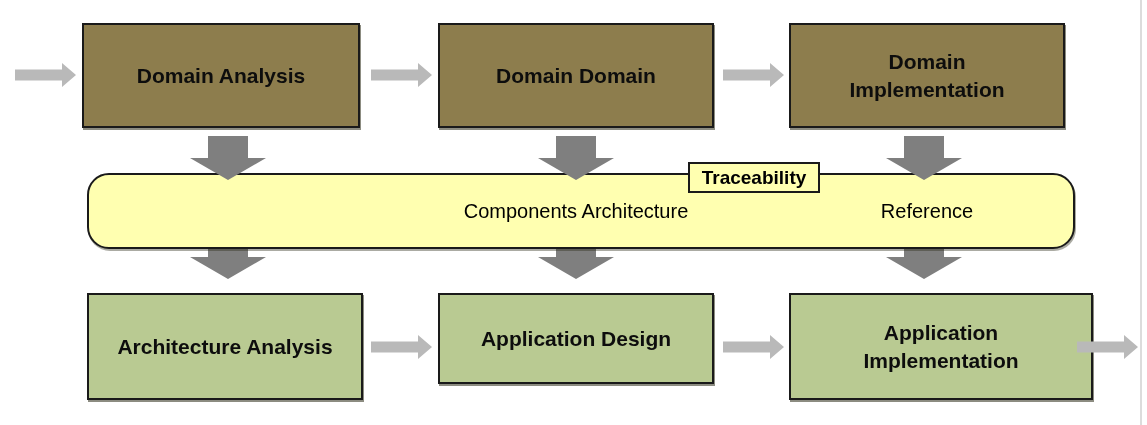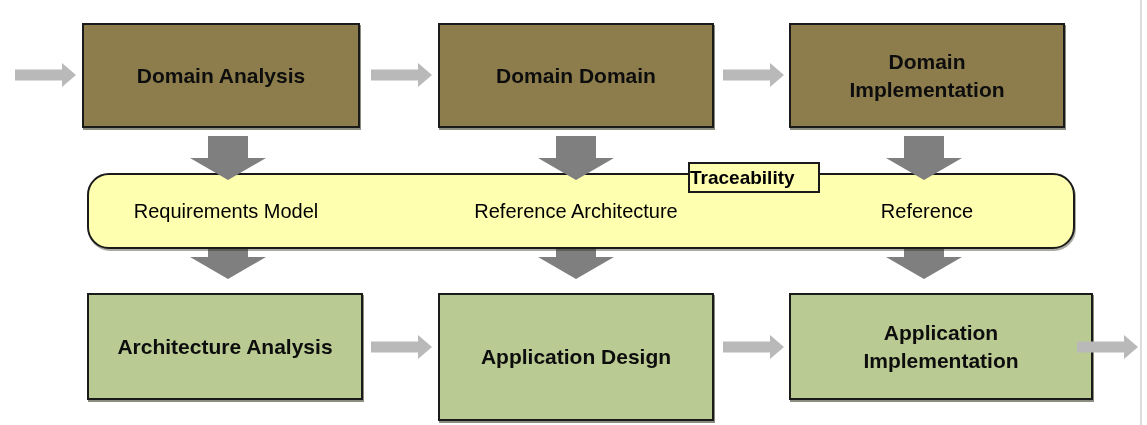--- a/index.html
+++ b/index.html
@@ -31,21 +31,21 @@
     position:absolute; top:200px; font-size:20px; color:#000000;
     text-align:center; z-index:3;
   }
   .band-item.c1 { left:87px;  width:278px; }
   .band-item.c2 { left:438px; width:276px; }
   .band-item.c3 { left:789px; width:276px; }
 
   .tag {
     position:absolute; left:688px; top:162px; width:132px; height:31px;
     background:var(--tag-fill); border:2px solid var(--box-border); box-sizing:border-box;
-    display:flex; align-items:center; 
+    display:flex; align-items:center; justify-content:center;
     font-weight:bold; font-size:19px; color:#000; z-index:5;
   }
 
   .arrow { position:absolute; display:block; }
   .arrow-right { color:var(--flow-arrow-gray); z-index:2; }
   .arrow-down  { color:var(--down-arrow-gray); }
   .arrow-down.over  { z-index:4; }  
   .arrow-down.under { z-index:1; }  
 
   .page-edge {
@@ -54,41 +54,40 @@
   }
 </style>
 </head>
 <body>
 
 <div class="canvas">
 
   <div class="page-edge"></div>
 
   <div class="band"></div>
-  <div class="band-item c1">Requirements Model</div>
-  <div class="band-item c2">Reference Architecture</div>
+  <div class="band-item c2">Components Architecture</div>
   <div class="band-item c3">Reference</div>
   <div class="tag">
     <span>Traceability</span>
   </div>
 
   <div class="pbox domain" style="left:82px; top:23px; width:278px; height:105px;">
     <span class="label">Domain Analysis</span>
   </div>
   <div class="pbox domain" style="left:438px; top:23px; width:276px; height:105px;">
     <span class="label">Domain Domain</span>
   </div>
   <div class="pbox domain wrap2" style="left:789px; top:23px; width:276px; height:105px;">
     <span class="label">Domain Implementation</span>
   </div>
 
   <div class="pbox app" style="left:87px; top:293px; width:276px; height:107px;">
     <span class="label">Architecture Analysis</span>
   </div>
-  <div class="pbox app" style="left:438px; top:293px; width:276px; height:128px;">
+  <div class="pbox app" style="left:438px; top:293px; width:276px; height:91px;">
     <span class="label">Application Design</span>
   </div>
   <div class="pbox app wrap2" style="left:789px; top:293px; width:304px; height:107px;">
     <span class="label">Application Implementation</span>
   </div>
 
   <svg class="arrow arrow-right" style="left:15px; top:62px;" width="62" height="26" viewBox="0 0 62 26">
     <polygon points="0,7.5 47,7.5 47,1 61,13 47,25 47,18.5 0,18.5" fill="currentColor"></polygon>
   </svg>
   <svg class="arrow arrow-right" style="left:371px; top:62px;" width="62" height="26" viewBox="0 0 62 26">

